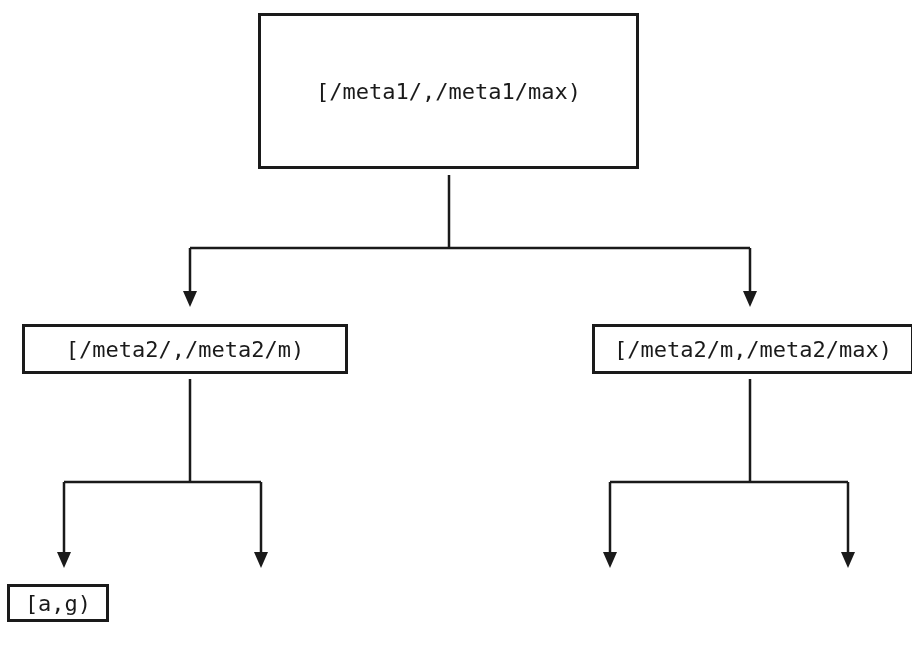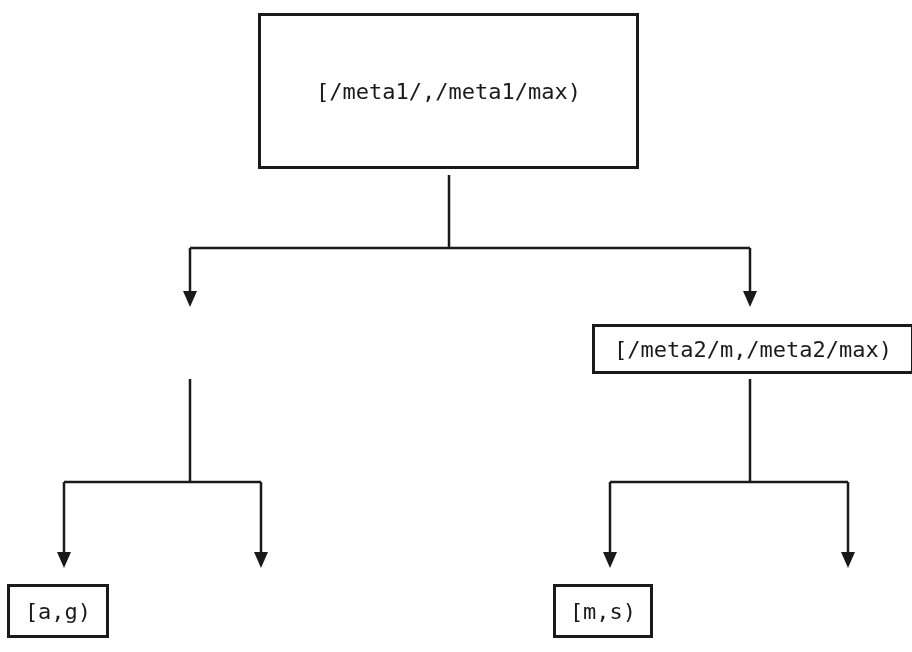--- a/index.html
+++ b/index.html
@@ -40,21 +40,21 @@
     justify-content: center;
     font-family: "DejaVu Sans Mono", "Liberation Mono", monospace;
     font-size: 22px;
     font-weight: normal;
     color: #1a1a1a;
     white-space: nowrap;
   }
   .n-root  { left: 258px; top: 13px;  width: 381px; height: 156px; }
   .n-left  { left: 22px;  top: 324px; width: 326px; height: 50px; }
   .n-right { left: 592px; top: 324px; width: 322px; height: 50px; }
-  .n-ag    { left: 7px;   top: 584px; width: 102px; height: 54px; text-align: right; }
+  .n-ag    { left: 7px;   top: 584px; width: 102px; height: 38px; text-align: right; }
   .n-gm    { left: 204px; top: 584px; width: 101px; height: 54px; }
   .n-ms    { left: 553px; top: 584px; width: 100px; height: 54px; }
   .n-smax  { left: 779px; top: 584px; width: 125px; height: 54px; }
 </style>
 </head>
 <body>
 
 <div class="canvas">
 
   <svg class="edges" viewBox="0 0 912 652" xmlns="http://www.w3.org/2000/svg">
@@ -69,28 +69,28 @@
 
     <path d="M750,379 L750,482 M610,482 L848,482 M610,482 L610,552 M848,482 L848,552"></path>
     <polygon points="603,552 617,552 610,568"></polygon>
     <polygon points="841,552 855,552 848,568"></polygon>
   </svg>
 
   <div class="node n-root">
     <span>[/meta1/,/meta1/max)</span>
   </div>
 
+  <div class="node n-left">
+    <span>[/meta2/,/meta2/m)</span>
+  </div>
 
   <div class="node n-right">
     <span>[/meta2/m,/meta2/max)</span>
   </div>
 
   <div class="node n-ag">
     <span>[a,g)</span>
   </div>
 
 
-  <div class="node n-ms">
-    <span>[m,s)</span>
-  </div>
 
 
 </div>
 
 </body></html>

